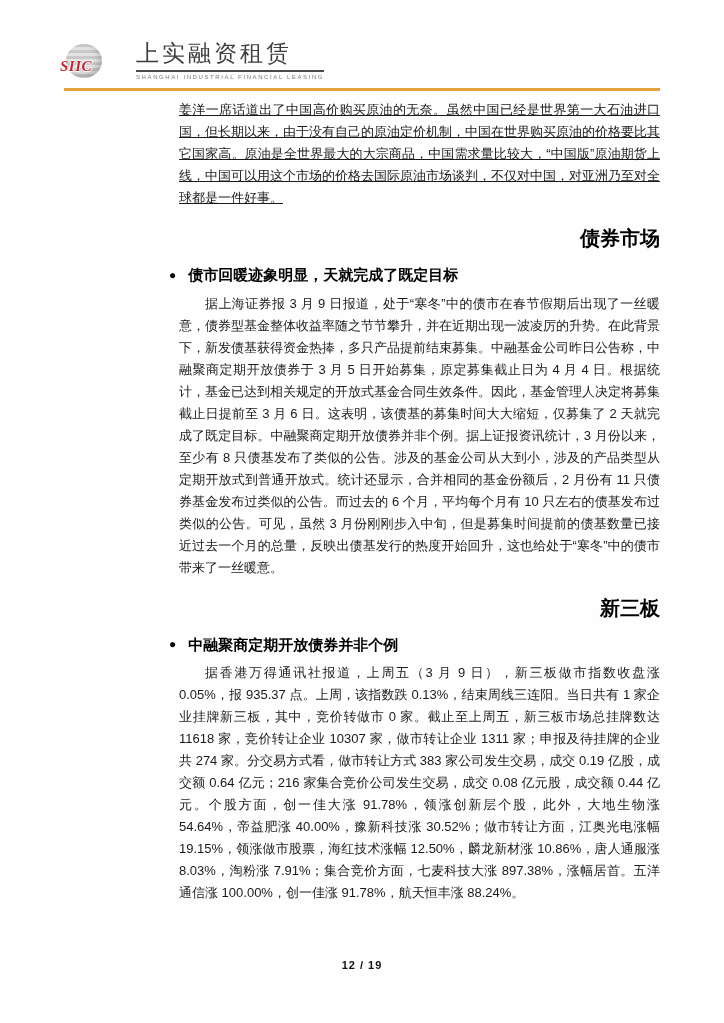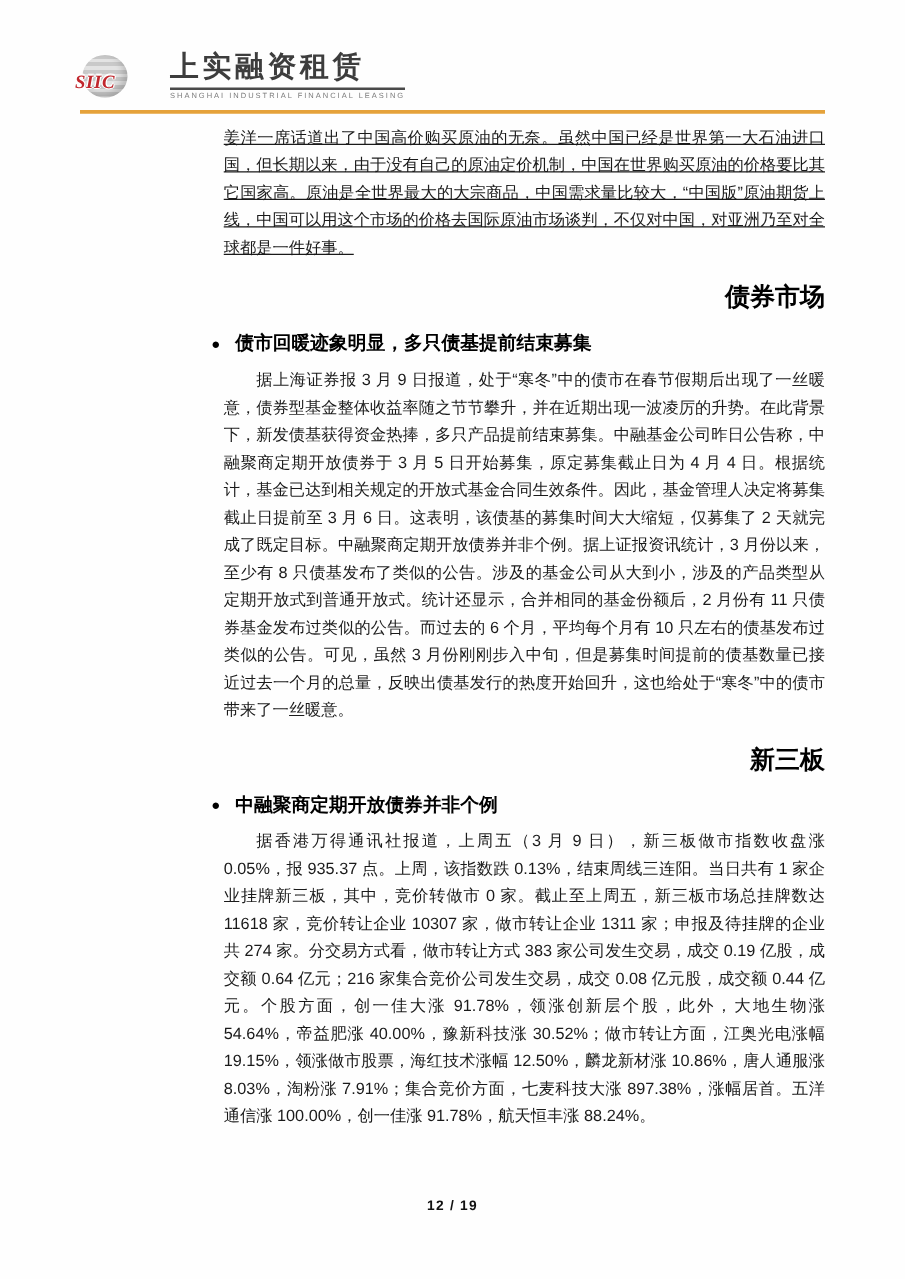--- a/index.html
+++ b/index.html
@@ -26,21 +26,21 @@
   }
   .globe .siic{
     position:absolute;left:-4px;bottom:5px;
     font-style:italic;font-weight:bold;font-size:15px;letter-spacing:.5px;
     color:#c1272d;
     text-shadow:-1px 0 #fff,1px 0 #fff,0 -1px #fff,0 1px #fff;
     font-family:"Liberation Serif","DejaVu Serif",serif;
   }
   .brand{margin-left:12px;display:flex;flex-direction:column;}
   .brand-cn{
-    font-size:23px;font-weight:700;color:#3d3d3d;letter-spacing:3px;
+    font-size:23px;font-weight:400;color:#3d3d3d;letter-spacing:3px;
     border-bottom:2px solid #4a4a4a;padding-bottom:2px;line-height:1.2;
   }
   .brand-en{
     font-size:6px;color:#7a7a7a;letter-spacing:1.6px;margin-top:2px;white-space:nowrap;
   }
   .accent-rule{height:3px;margin-top:4px;width:100%;}
   
   .body-text{
     margin:8px 0 0 115px;width:481px;
     font-size:13px;line-height:22px;text-align:justify;color:#1a1a1a;
@@ -81,21 +81,21 @@
   </header>
 
   <main>
 
     <p class="body-text no-indent">姜洋一席话道出了中国高价购买原油的无奈。虽然中国已经是世界第一大石油进口国，但长期以来，由于没有自己的原油定价机制，中国在世界购买原油的价格要比其它国家高。原油是全世界最大的大宗商品，中国需求量比较大，“中国版”原油期货上线，中国可以用这个市场的价格去国际原油市场谈判，不仅对中国，对亚洲乃至对全球都是一件好事。</p>
 
     <section>
       <h2 class="section-title">债券市场</h2>
       <h3 class="section-headline">
         <span class="bullet">●</span>
-        <span>债市回暖迹象明显，多只债基提前结束募集</span>
+        <span>债市回暖迹象明显，天就完成了既定目标</span>
       </h3>
       <p class="body-text">据上海证券报 3 月 9 日报道，处于“寒冬”中的债市在春节假期后出现了一丝暖意，债券型基金整体收益率随之节节攀升，并在近期出现一波凌厉的升势。在此背景下，新发债基获得资金热捧，多只产品提前结束募集。中融基金公司昨日公告称，中融聚商定期开放债券于 3 月 5 日开始募集，原定募集截止日为 4 月 4 日。根据统计，基金已达到相关规定的开放式基金合同生效条件。因此，基金管理人决定将募集截止日提前至 3 月 6 日。这表明，该债基的募集时间大大缩短，仅募集了 2 天就完成了既定目标。中融聚商定期开放债券并非个例。据上证报资讯统计，3 月份以来，至少有 8 只债基发布了类似的公告。涉及的基金公司从大到小，涉及的产品类型从定期开放式到普通开放式。统计还显示，合并相同的基金份额后，2 月份有 11 只债券基金发布过类似的公告。而过去的 6 个月，平均每个月有 10 只左右的债基发布过类似的公告。可见，虽然 3 月份刚刚步入中旬，但是募集时间提前的债基数量已接近过去一个月的总量，反映出债基发行的热度开始回升，这也给处于“寒冬”中的债市带来了一丝暖意。</p>
     </section>
 
     <section>
       <h2 class="section-title">新三板</h2>
       <h3 class="section-headline">
         <span class="bullet">●</span>
         <span>中融聚商定期开放债券并非个例</span>
       </h3>

